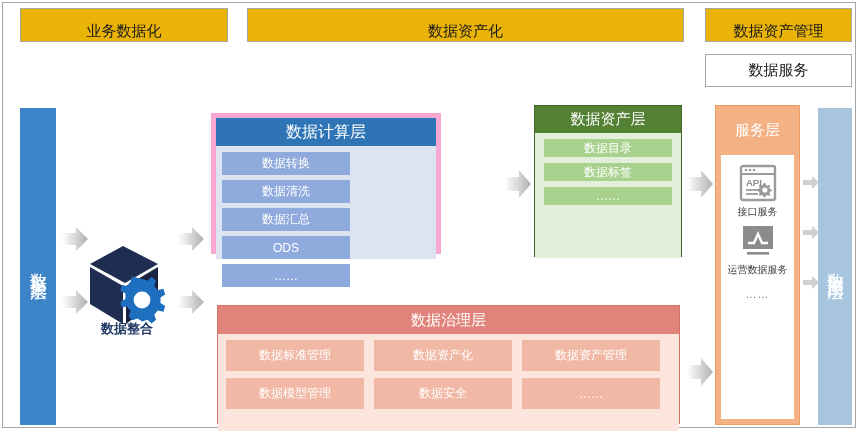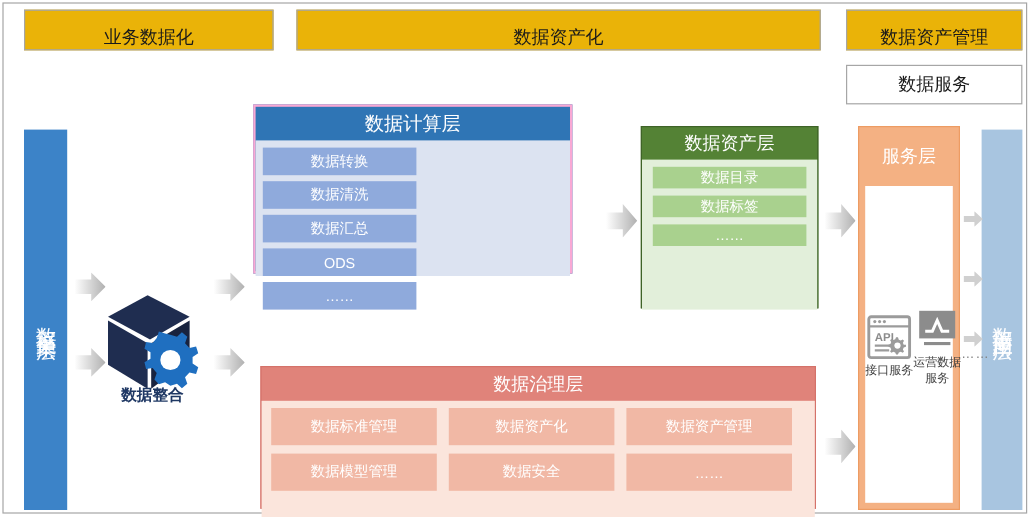--- a/index.html
+++ b/index.html
@@ -24,42 +24,42 @@
   
   .panel{position:absolute;box-sizing:border-box;}
   .panel .ptitle{position:absolute;left:0;right:0;top:0;display:flex;align-items:center;
                  justify-content:center;color:#ffffff;font-size:15px;}
   .panel .pbody{position:absolute;left:0;right:0;bottom:0;display:flex;flex-wrap:wrap;
                 align-content:flex-start;box-sizing:border-box;}
   .cell{box-sizing:border-box;display:flex;align-items:center;justify-content:center;
         color:#ffffff;font-size:12px;}
 
   
-  #compute-panel{left:211px;top:87px;width:266px;height:141px;background:#2f75b5;border:2px solid #f9a8d4;}
+  #compute-panel{left:211px;top:113px;width:230px;height:141px;background:#2f75b5;border:5px solid #f9a8d4;}
   #compute-panel .ptitle{height:28px;font-size:16px;}
   #compute-panel .pbody{top:28px;height:113px;background:#dce3f1;padding:6px;gap:5px 7px;}
   #compute-panel .cell{width:128px;height:23px;background:#8faadc;}
 
   
   #asset-panel{left:534px;top:105px;width:148px;height:152px;background:#548235;border:1px solid #3f6328;}
   #asset-panel .ptitle{height:27px;font-size:15px;}
   #asset-panel .pbody{top:27px;height:125px;background:#e2efda;padding:6px 9px;gap:6px;flex-direction:column;flex-wrap:nowrap;}
   #asset-panel .cell{width:100%;height:18px;background:#a9d18e;font-size:12px;}
 
   
   #gov-panel{left:217px;top:305px;width:463px;height:119px;background:#e0837a;border:1px solid #d4726a;}
   #gov-panel .ptitle{height:28px;font-size:15px;}
   #gov-panel .pbody{top:28px;height:113px;background:#fbe5dc;padding:6px 8px;gap:7px 10px;}
   #gov-panel .cell{width:138px;height:31px;background:#f1b8a5;font-size:12px;}
 
   
   #service-panel{left:715px;top:105px;width:85px;height:320px;background:#f4b183;border:1px solid #ed9c63;}
   #service-panel .ptitle{height:49px;font-size:15px;}
   #service-panel .svc-body{position:absolute;left:5px;right:5px;top:49px;bottom:5px;background:#ffffff;
-        display:flex;flex-direction:row;align-items:center;padding-top:8px;box-sizing:border-box;}
+        display:flex;flex-direction:column;align-items:center;padding-top:8px;box-sizing:border-box;}
   .svc-item{display:flex;flex-direction:column;align-items:center;margin-bottom:4px;}
   .svc-label{color:#404040;font-size:10px;text-align:center;line-height:1.25;margin-top:3px;}
   .svc-dots{color:#808080;font-size:11px;letter-spacing:1px;margin-top:8px;}
 
   
   .arrow{position:absolute;}
   .arrow svg{display:block;}
 
   
   #cube-group{position:absolute;left:82px;top:238px;width:90px;height:100px;}

